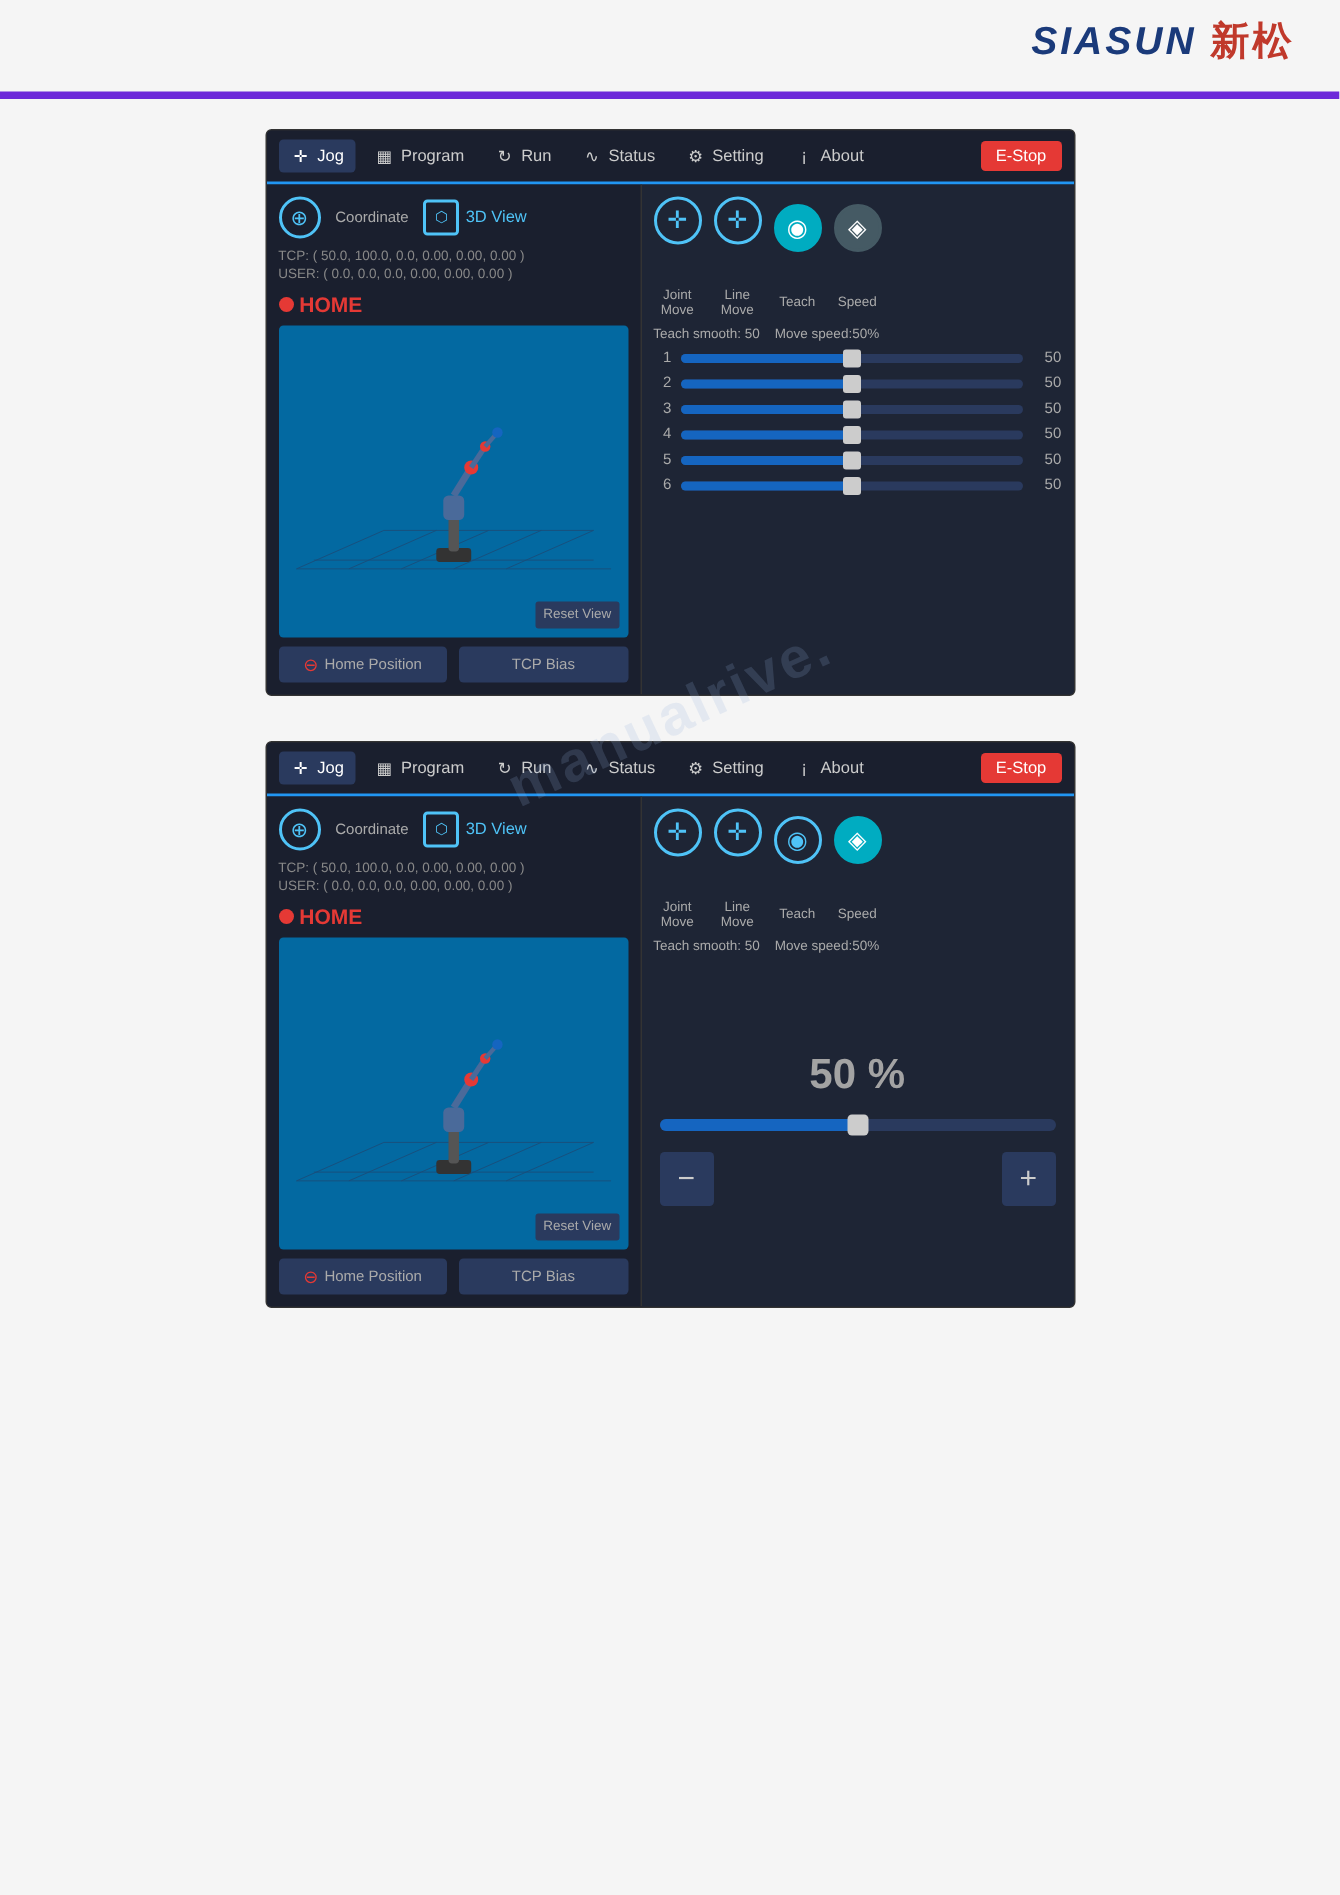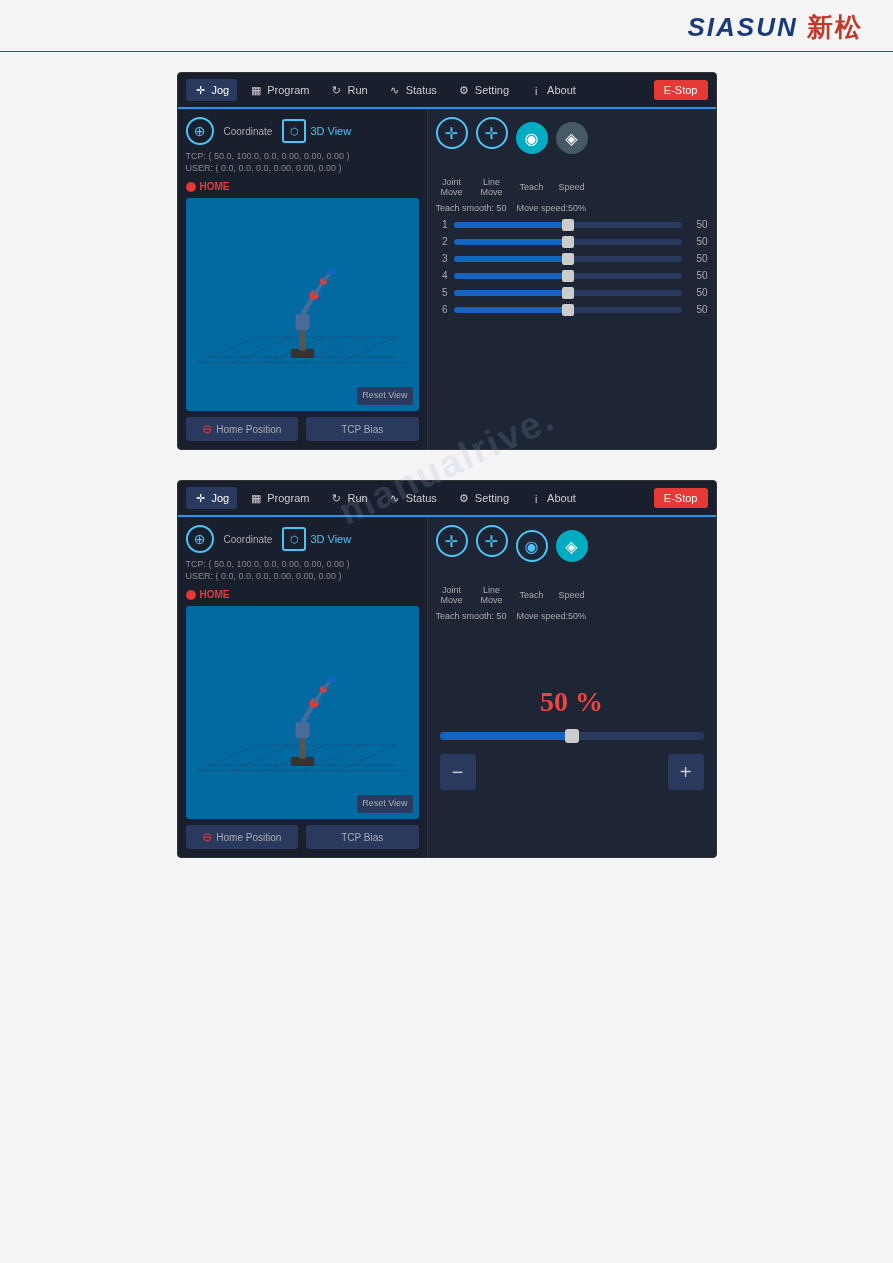--- a/index.html
+++ b/index.html
@@ -9,22 +9,22 @@
       background: #f5f5f5;
       font-family: Arial, sans-serif;
       position: relative;
     }
 
     
     .page-header {
       display: flex;
       justify-content: flex-end;
       align-items: center;
-      padding: 10px 30px 6px 30px;
-      border-bottom: 1px solid #6d28d9;
+      padding: 10px 30px 16px 30px;
+      border-bottom: 5px solid #6d28d9;
     }
     .brand-logo {
       font-size: 26px;
       font-weight: bold;
       letter-spacing: 2px;
       color: #1a3a7a;
       font-style: italic;
     }
     .brand-logo .chinese {
       color: #c0392b;
@@ -156,21 +156,21 @@
       margin: 6px 0;
     }
     .home-dot {
       width: 10px;
       height: 10px;
       background: #e53935;
       border-radius: 50%;
     }
     .home-text {
       color: #e53935;
-      font-size: 10px;
+      font-size: 14px;
       font-weight: bold;
     }
     .robot-viewport {
       flex: 1;
       background: #0369a1;
       border-radius: 3px;
       position: relative;
       overflow: hidden;
     }
     .robot-svg-area {
@@ -329,24 +329,23 @@
     
     .speed-panel-content {
       flex: 1;
       display: flex;
       flex-direction: column;
       align-items: center;
       justify-content: center;
       gap: 14px;
     }
     .speed-value-display {
-      color: #ef4444;
+      color: #a3a3a3;
       font-size: 28px;
       font-weight: bold;
-      font-family: Liberation Serif, serif;
     }
     .speed-slider-row {
       display: flex;
       align-items: center;
       width: 100%;
       gap: 6px;
       padding: 0 4px;
     }
     .speed-slider-track {
       flex: 1;

